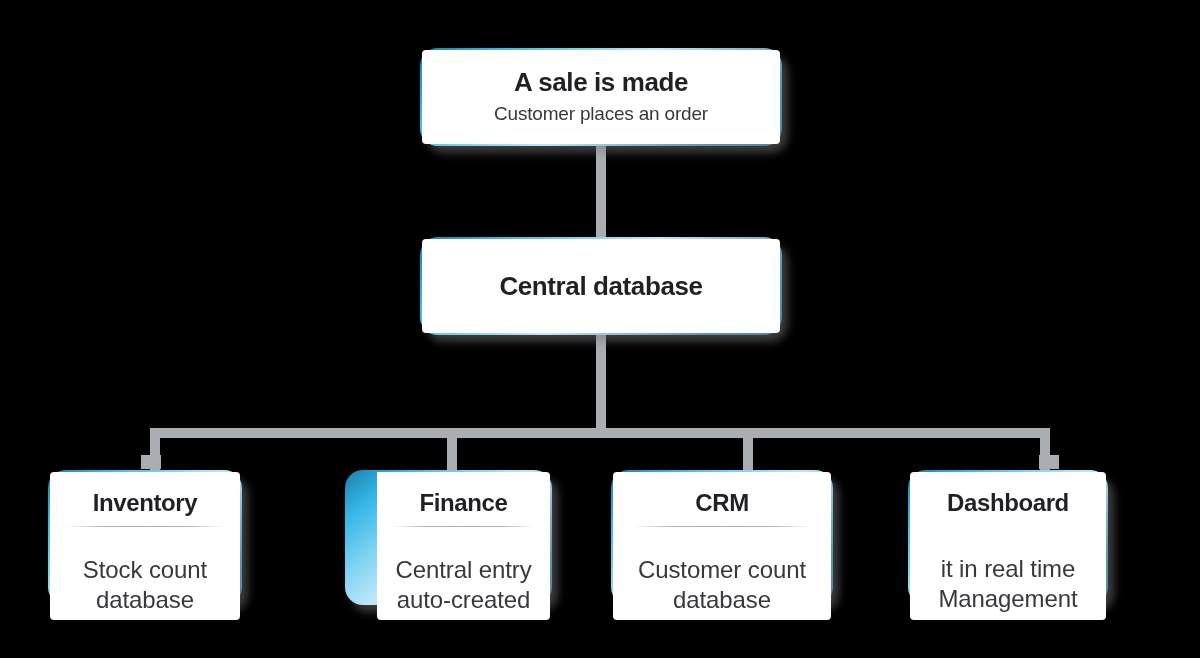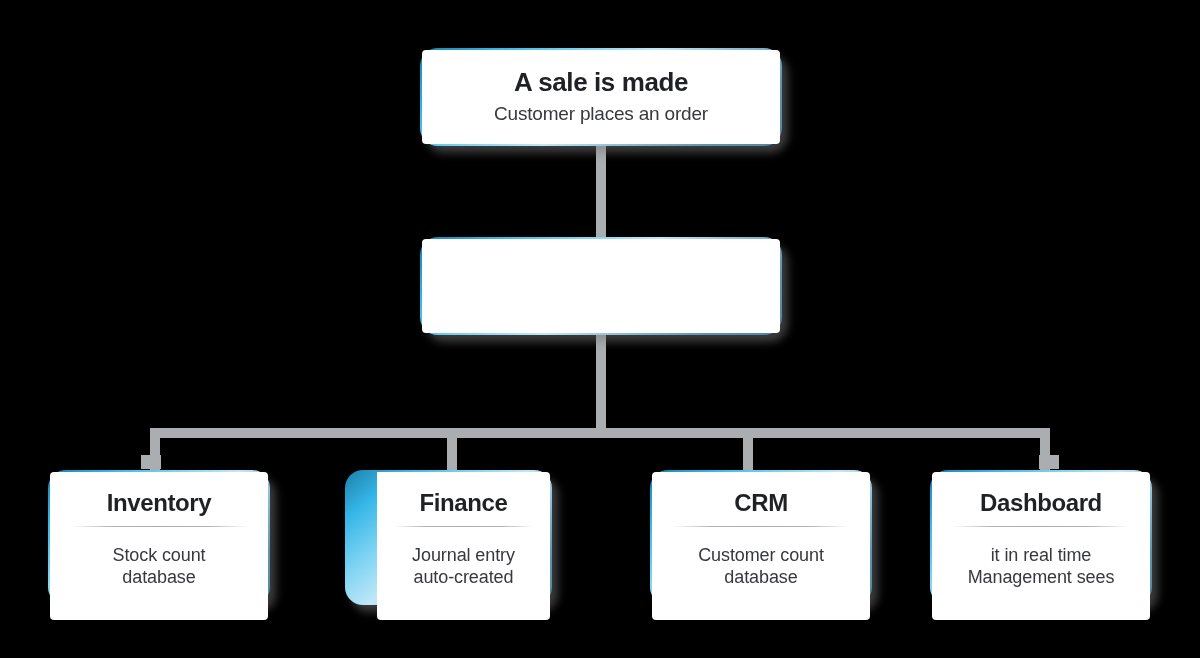--- a/index.html
+++ b/index.html
@@ -96,26 +96,26 @@
     margin: 9px auto 0 auto;
     background: linear-gradient(to right,
                  rgba(210,212,214,0) 0%,
                  rgba(178,181,184,1) 22%,
                  rgba(168,171,175,1) 50%,
                  rgba(178,181,184,1) 78%,
                  rgba(210,212,214,0) 100%);
   }
   .leaf-body {
     color: #37393d;
-    font-size: 18px;
+    font-size: 24px;
     font-weight: normal;
     letter-spacing: -0.1px;
     line-height: 1.26;
     text-align: center;
-    margin-top: 17px;
+    margin-top: 28px;
     padding: 0 10px;
   }
 </style>
 </head>
 <body>
 
 <div id="stage">
 
   <div class="conn" style="left:596px; top:143px; width:10px; height:94px;"></div>
 
@@ -133,57 +133,58 @@
 
   <div class="node" style="left:420px; top:48px; width:362px; height:98px;">
     <div class="node-inner">
       <div class="hero-title">A sale is made</div>
       <div class="hero-sub">Customer places an order</div>
     </div>
   </div>
 
   <div class="node" style="left:420px; top:237px; width:362px; height:98px;">
     <div class="node-inner">
+      <div class="hero-title">Central database</div>
     </div>
   </div>
 
-  <div class="node leaf" style="left:48px; top:470px; width:222px; height:135px;">
+  <div class="node leaf" style="left:48px; top:470px; width:194px; height:135px;">
     <div class="node-inner">
       <div class="leaf-title">Inventory</div>
       <div class="leaf-rule"></div>
       <div class="leaf-body">
         <div>Stock count</div>
         <div>database</div>
       </div>
     </div>
   </div>
 
   <div class="node leaf" style="left:345px; top:470px; width:207px; height:135px;padding-left:32px;">
     <div class="node-inner">
       <div class="leaf-title">Finance</div>
       <div class="leaf-rule"></div>
       <div class="leaf-body">
-        <div>Journal entry</div>
+        <div>Central entry</div>
         <div>auto-created</div>
       </div>
     </div>
   </div>
 
-  <div class="node leaf" style="left:650px; top:470px; width:222px; height:135px;">
+  <div class="node leaf" style="left:611px; top:470px; width:222px; height:135px;">
     <div class="node-inner">
       <div class="leaf-title">CRM</div>
       <div class="leaf-rule"></div>
       <div class="leaf-body">
         <div>Customer count</div>
         <div>database</div>
       </div>
     </div>
   </div>
 
-  <div class="node leaf" style="left:930px; top:470px; width:222px; height:135px;">
+  <div class="node leaf" style="left:908px; top:470px; width:200px; height:135px;">
     <div class="node-inner">
       <div class="leaf-title">Dashboard</div>
       <div class="leaf-rule"></div>
       <div class="leaf-body">
         <div>it in real time</div>
         <div>Management sees</div>
       </div>
     </div>
   </div>
 

